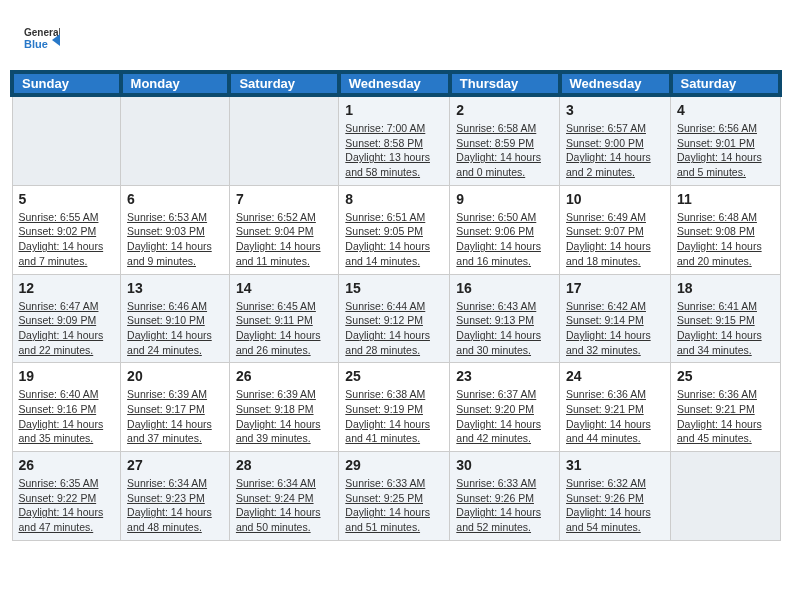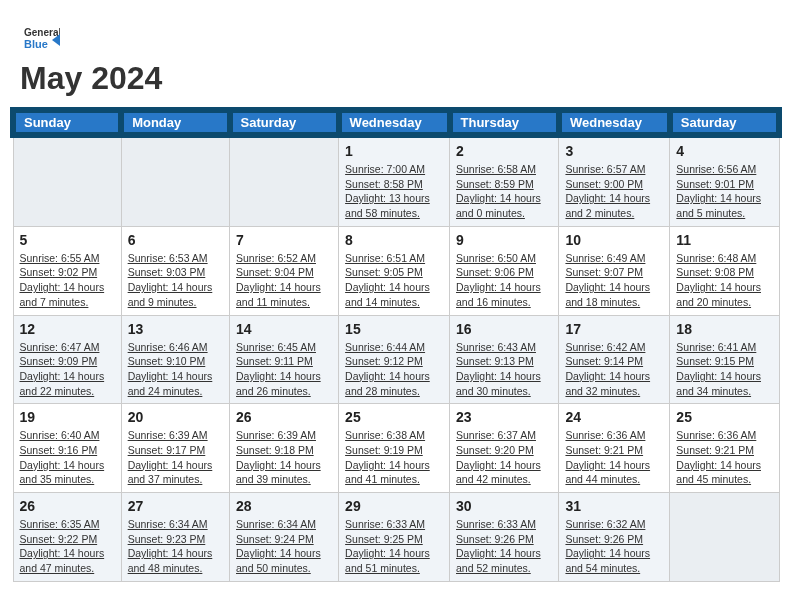--- a/index.html
+++ b/index.html
@@ -8,21 +8,20 @@
       background: #fff;
       width: 792px;
       min-height: 612px;
       padding: 10px;
     }
     .header {
       display: flex;
       justify-content: space-between;
       align-items: flex-start;
       padding: 10px 10px 5px 10px;
-      flex-direction: column;
     }
     .logo {
       display: flex;
       align-items: center;
       gap: 4px;
     }
     .title-area {
       text-align: right;
     }
     .month-title {
@@ -39,21 +38,21 @@
       border-collapse: collapse;
       margin-top: 5px;
     }
     .calendar th {
       background-color: #2878c8;
       color: #fff;
       text-align: left;
       padding: 2px 8px;
       font-size: 13px;
       font-weight: bold;
-      border: 6px solid #0c4a6e;
+      border: 4px solid #0c4a6e;
     }
     .calendar td {
       border: 1px solid #ccc;
       vertical-align: top;
       padding: 5px 6px;
       width: 113px;
       min-height: 80px;
       font-size: 11px;
       color: #333;
       background: #fff;
@@ -86,21 +85,20 @@
 <div class="header">
   <div class="logo">
   <svg width="40" height="40" viewBox="0 0 40 40">
     <rect x="2" y="2" width="36" height="36" rx="4" fill="#fff"></rect>
     <text x="4" y="16" font-size="10" fill="#333" font-family="Arial" font-weight="bold">General</text>
     <text x="4" y="28" font-size="11" fill="#2878c8" font-family="Arial" font-weight="bold">Blue</text>
     <polygon points="32,20 40,14 40,26" fill="#2878c8"></polygon>
   </svg>
 </div>
   <div class="title-area">
-    <div class="month-title">May 2024</div>
   </div>
 </div>
 
 <table class="calendar">
   <thead>
     <tr>
     <th>Sunday</th>
         <th>Monday</th>
         <th>Saturday</th>
         <th>Wednesday</th>

